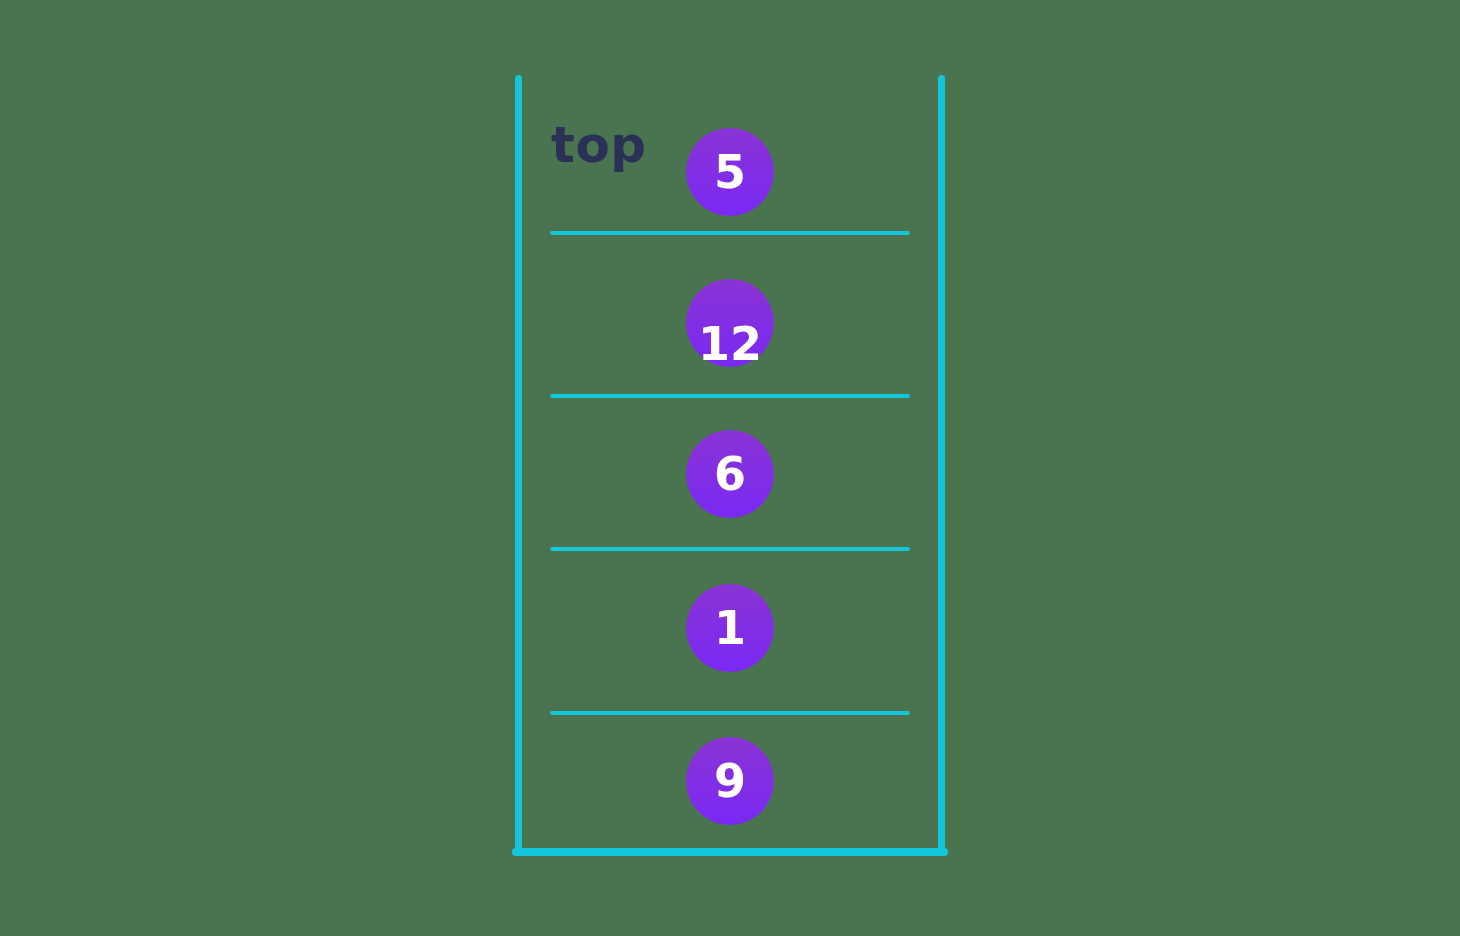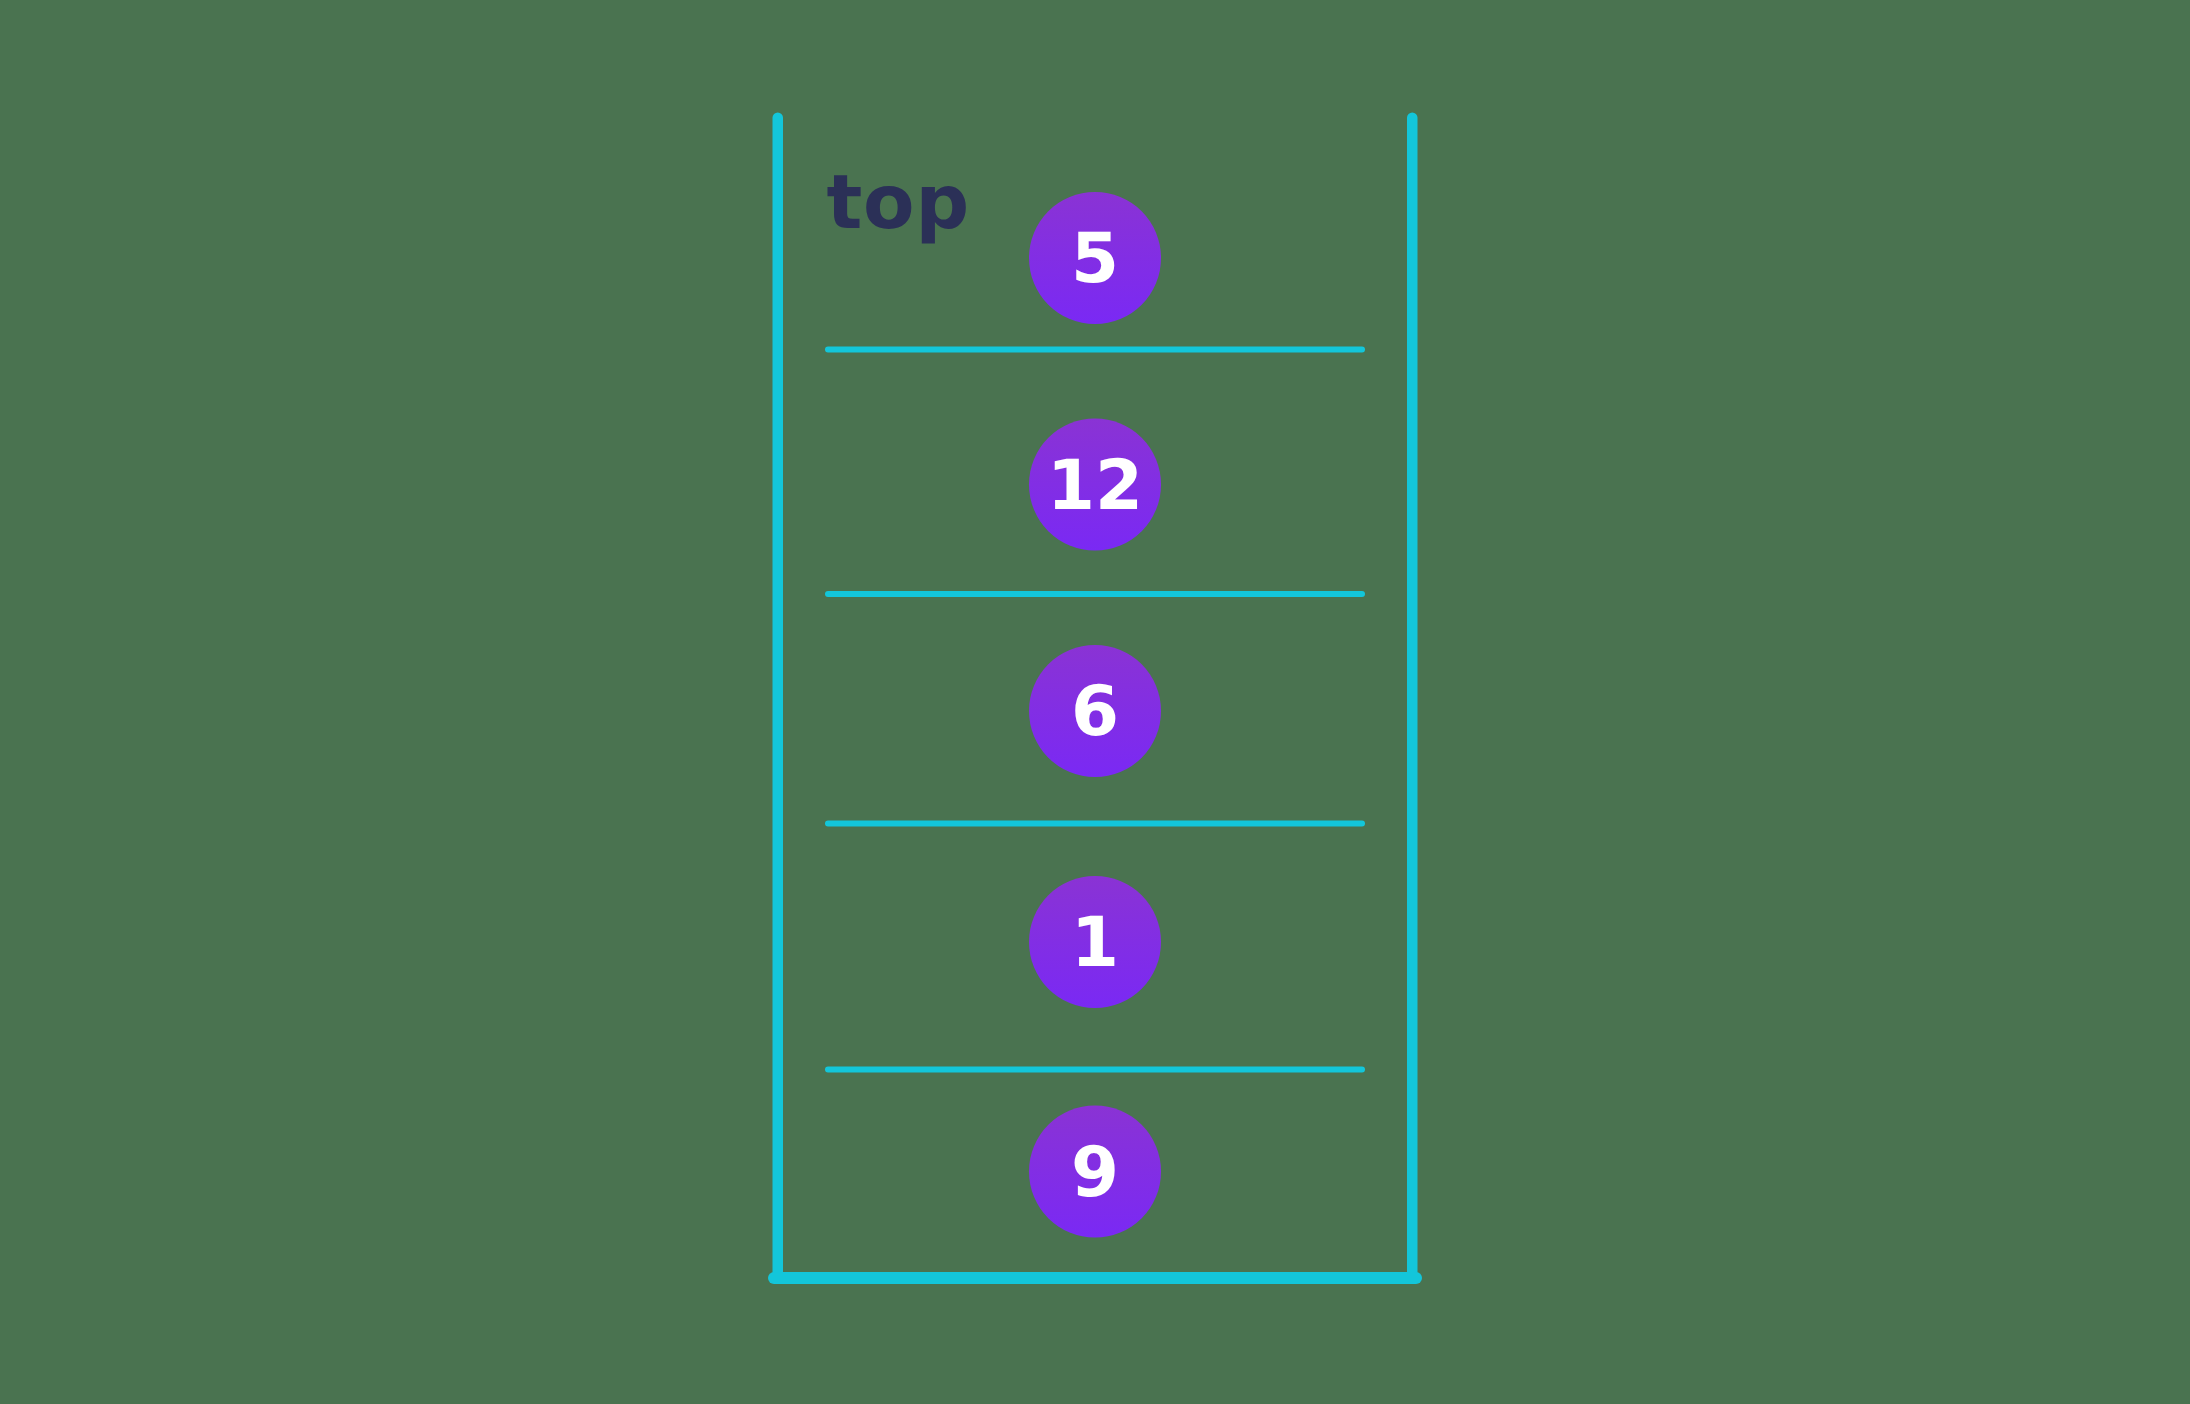--- a/index.html
+++ b/index.html
@@ -45,21 +45,21 @@
     background: var(--divider, #13c6da);
     border-radius: 2px;
   }
   .divider.d1 { top: 231px; }
   .divider.d2 { top: 394px; }
   .divider.d3 { top: 547px; }
   .divider.d4 { top: 711px; }
   .top-label {
     position: absolute;
     left: 551px;
-    top: 110px;
+    top: 120px;
     font-size: 50px;
     line-height: 1;
     font-weight: 800;
     letter-spacing: 0.5px;
     color: var(--label, #2b3057);
   }
   .node {
     position: absolute;
     left: 686px;
     width: 88px;
@@ -72,21 +72,21 @@
     align-items: center;
     justify-content: center;
   }
   .node span {
     color: var(--value-text, #ffffff);
     font-size: 46px;
     font-weight: 800;
     line-height: 1;
   }
   .node.n1 { top: 128px; }
-  .node.n2 { top: 279px; }
+  .node.n2 { top: 279px; align-items: flex-end; }
   .node.n3 { top: 430px; }
   .node.n4 { top: 584px; }
   .node.n5 { top: 737px; }
 </style>
 </head>
 <body>
 
 <div class="scene">
 
   <div class="wall wall-left"></div>

